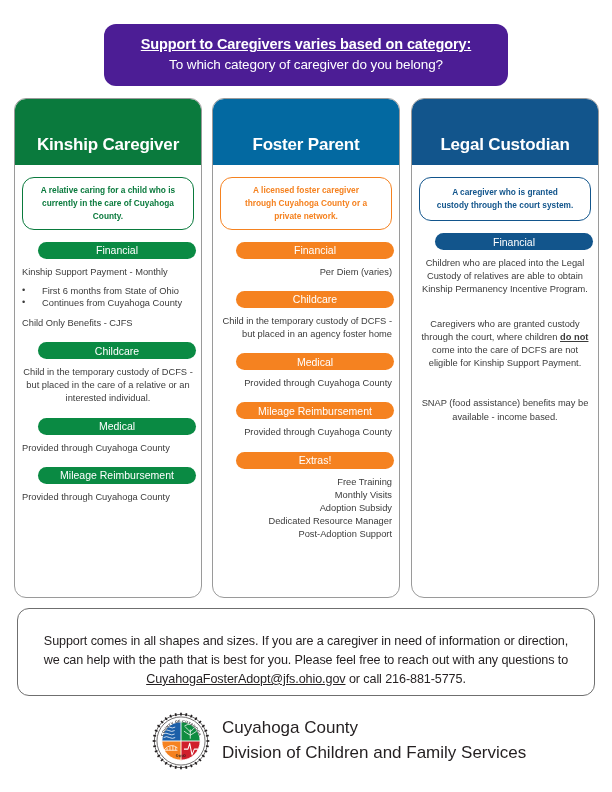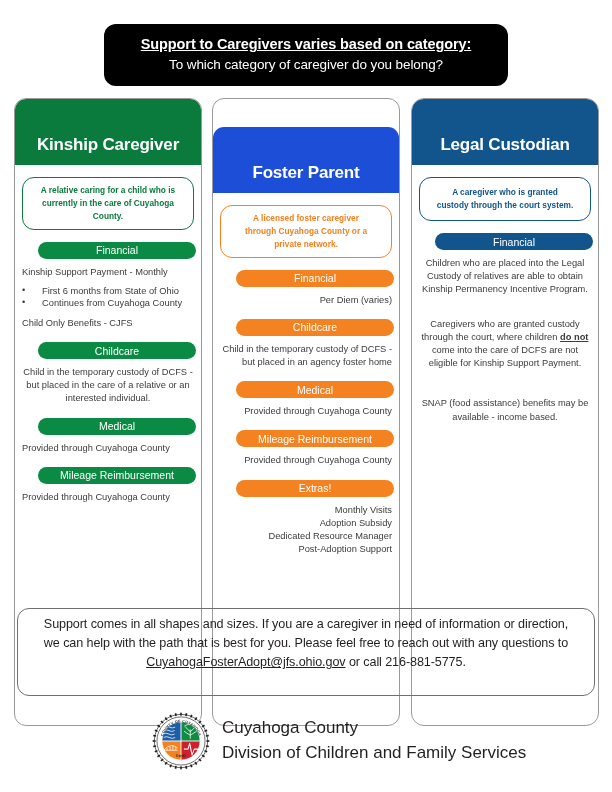--- a/index.html
+++ b/index.html
@@ -16,21 +16,21 @@
     overflow: hidden;
   }
 
   
   .banner {
     position: absolute;
     left: 104px;
     top: 24px;
     width: 404px;
     height: 62px;
-    background: #000000;
+    background: #4c1d95;
     border-radius: 12px;
     color: #ffffff;
     display: flex;
     flex-direction: column;
     align-items: center;
     justify-content: center;
     box-sizing: border-box;
   }
   .banner-line1 {
     font-size: 14.5px;
@@ -50,21 +50,21 @@
     position: absolute;
     left: 0;
     top: 98px;
     width: 612px;
     height: 504px;
   }
   .col {
     position: absolute;
     top: 0;
     width: 188px;
-    height: 628px;
+    height: 500px;
     border: 1px solid #9a9a9a;
     border-radius: 12px;
     background: #ffffff;
     box-sizing: border-box;
     overflow: hidden;
   }
   .col-1 { left: 14px; }
   .col-2 { left: 212px; }
   .col-3 { left: 411px; border-radius: 13px; }
 
@@ -75,21 +75,21 @@
     align-items: flex-end;
     justify-content: center;
     padding-bottom: 10px;
     box-sizing: border-box;
     color: #ffffff;
     font-size: 17px;
     font-weight: bold;
     letter-spacing: -0.2px;
   }
   .c-green  .col-head { background: #0a7a3d; }
-  .c-orange .col-head { background: #1d4ed8; margin-top: 28px; }
+  .c-orange .col-head { background: #0369a1; }
   .c-blue   .col-head { background: #12558c; }
 
   .col-body {
     padding: 0 5px;
     box-sizing: border-box;
   }
 
   
   .desc {
     margin: 12px 2px 0 2px;
@@ -167,21 +167,21 @@
   .footer-note {
     position: absolute;
     left: 17px;
     top: 608px;
     width: 578px;
     height: 88px;
     border: 1px solid #6f6f6f;
     border-radius: 12px;
     box-sizing: border-box;
     display: flex;
-    align-items: flex-start;
+    align-items: flex-end;
     justify-content: center;
     text-align: center;
     padding: 6px 22px;
   }
   .footer-note p {
     margin: 0;
     font-size: 12.6px;
     line-height: 1.52;
     color: #231f20;
     letter-spacing: -0.1px;
@@ -255,20 +255,21 @@
       <div class="sec-text">Child in the temporary custody of DCFS - but placed in an agency foster home</div>
 
       <div class="bar">Medical</div>
       <div class="sec-text">Provided through Cuyahoga County</div>
 
       <div class="bar">Mileage Reimbursement</div>
       <div class="sec-text">Provided through Cuyahoga County</div>
 
       <div class="bar">Extras!</div>
       <div class="sec-text">
+        <div>Free Training</div>
         <div>Monthly Visits</div>
         <div>Adoption Subsidy</div>
         <div>Dedicated Resource Manager</div>
         <div>Post-Adoption Support</div>
       </div>
     </div>
   </div>
 
   <div class="col col-3 c-blue">
     <div class="col-head">Legal Custodian</div>

